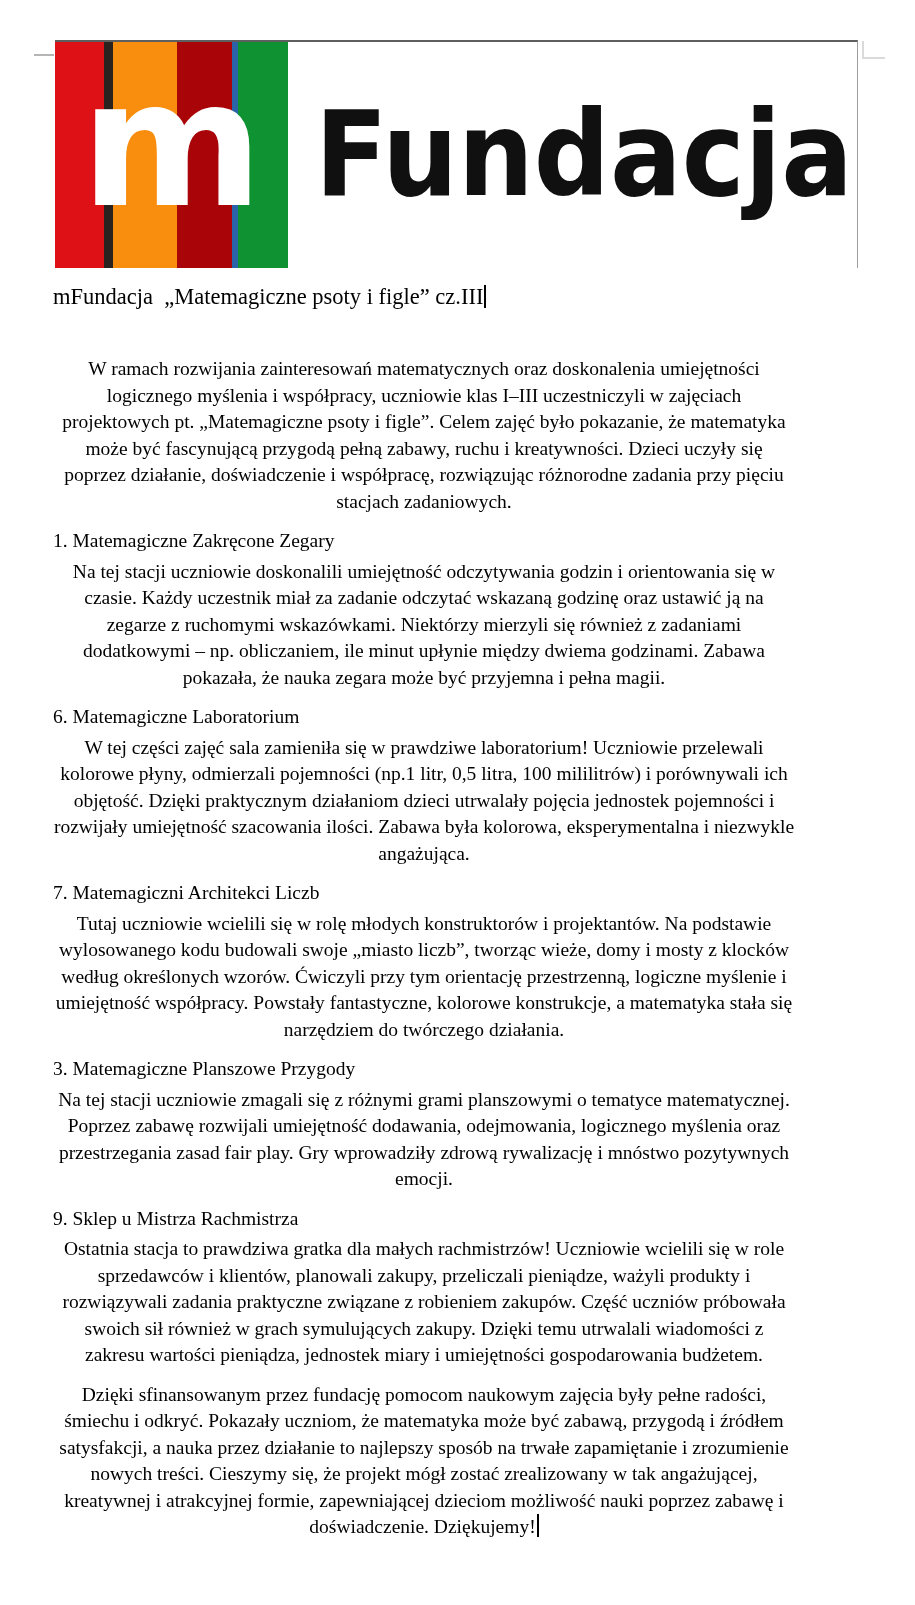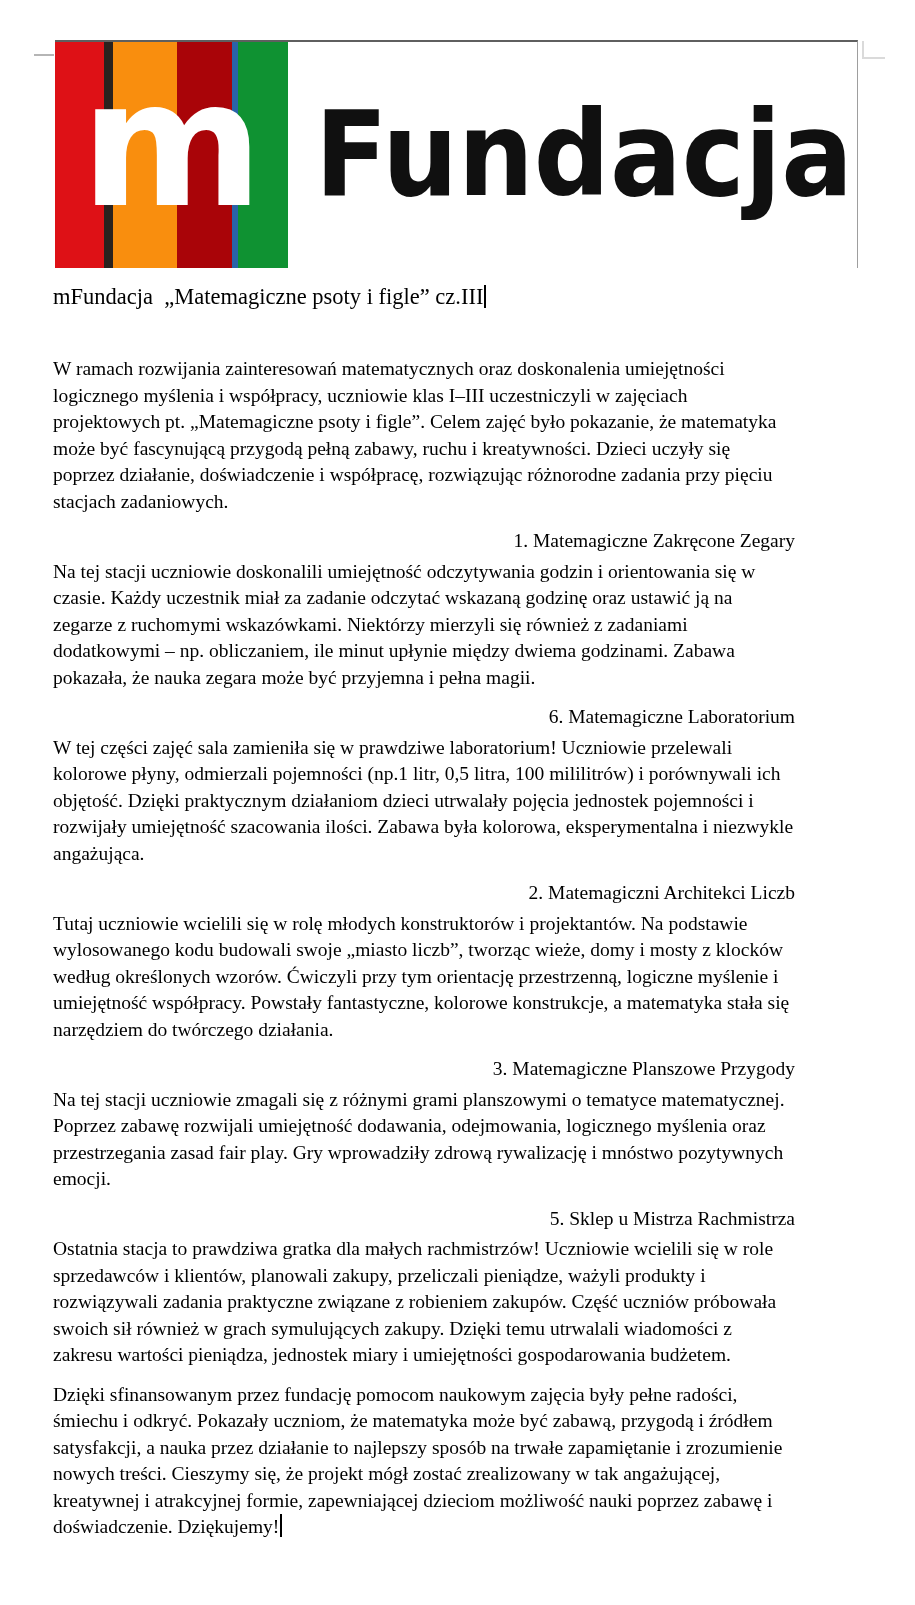--- a/index.html
+++ b/index.html
@@ -64,28 +64,27 @@
     font-size:22.5px;
     line-height:30px;
     font-weight:normal;
     margin:0 0 44px 0;
     white-space:pre-wrap;
   }
   p.body-text {
     font-size:19.5px;
     line-height:26.5px;
     margin:0 0 13px 0;
-    text-align:left;
+    text-align:center;
   }
   p.heading {
     font-size:19.5px;
     line-height:26.5px;
     font-weight:normal;
     margin:6px 0 4px 0;
-    text-align:right;
   }
   p.closing-tight { margin-bottom:4px; }
   p.final { margin-bottom:0; }
 
   .caret {
     display:inline-block;
     width:2px; height:23px;
     background:#000;
     vertical-align:-4px;
     margin-left:1px;
@@ -124,30 +123,30 @@
     <p class="heading">1. Matemagiczne Zakręcone Zegary</p>
     <p class="body-text">Na tej stacji uczniowie doskonalili umiejętność odczytywania godzin i orientowania się w czasie. Każdy uczestnik miał za zadanie odczytać wskazaną godzinę oraz ustawić ją na zegarze z ruchomymi wskazówkami. Niektórzy mierzyli się również z zadaniami dodatkowymi – np. obliczaniem, ile minut upłynie między dwiema godzinami. Zabawa pokazała, że nauka zegara może być przyjemna i pełna magii.</p>
   </div>
 
   <div class="section">
     <p class="heading">6. Matemagiczne Laboratorium</p>
     <p class="body-text">W tej części zajęć sala zamieniła się w prawdziwe laboratorium! Uczniowie przelewali kolorowe płyny, odmierzali pojemności (np.1 litr, 0,5 litra, 100 mililitrów) i porównywali ich objętość. Dzięki praktycznym działaniom dzieci utrwalały pojęcia jednostek pojemności i rozwijały umiejętność szacowania ilości. Zabawa była kolorowa, eksperymentalna i niezwykle angażująca.</p>
   </div>
 
   <div class="section">
-    <p class="heading">2. Matemagiczni Architekci Liczb</p>
+    <p class="heading">7. Matemagiczni Architekci Liczb</p>
     <p class="body-text">Tutaj uczniowie wcielili się w rolę młodych konstruktorów i projektantów. Na podstawie wylosowanego kodu budowali swoje „miasto liczb”, tworząc wieże, domy i mosty z klocków według określonych wzorów. Ćwiczyli przy tym orientację przestrzenną, logiczne myślenie i umiejętność współpracy. Powstały fantastyczne, kolorowe konstrukcje, a matematyka stała się narzędziem do twórczego działania.</p>
   </div>
 
   <div class="section">
     <p class="heading">3. Matemagiczne Planszowe Przygody</p>
     <p class="body-text">Na tej stacji uczniowie zmagali się z różnymi grami planszowymi o tematyce matematycznej. Poprzez zabawę rozwijali umiejętność dodawania, odejmowania, logicznego myślenia oraz przestrzegania zasad fair play. Gry wprowadziły zdrową rywalizację i mnóstwo pozytywnych emocji.</p>
   </div>
 
   <div class="section">
-    <p class="heading">5. Sklep u Mistrza Rachmistrza</p>
+    <p class="heading">9. Sklep u Mistrza Rachmistrza</p>
     <p class="body-text">Ostatnia stacja to prawdziwa gratka dla małych rachmistrzów! Uczniowie wcielili się w role sprzedawców i klientów, planowali zakupy, przeliczali pieniądze, ważyli produkty i rozwiązywali zadania praktyczne związane z robieniem zakupów. Część uczniów próbowała swoich sił również w grach symulujących zakupy. Dzięki temu utrwalali wiadomości z zakresu wartości pieniądza, jednostek miary i umiejętności gospodarowania budżetem.</p>
   </div>
 
 
   <p class="body-text final"><span>Dzięki sfinansowanym przez fundację pomocom naukowym zajęcia były pełne radości, śmiechu i odkryć. Pokazały uczniom, że matematyka może być zabawą, przygodą i źródłem satysfakcji, a nauka przez działanie to najlepszy sposób na trwałe zapamiętanie i zrozumienie nowych treści. Cieszymy się, że projekt mógł zostać zrealizowany w tak angażującej, kreatywnej i atrakcyjnej formie, zapewniającej dzieciom możliwość nauki poprzez zabawę i doświadczenie. Dziękujemy!</span><span class="caret"></span></p>
 
 </div>
 
 </body></html>

